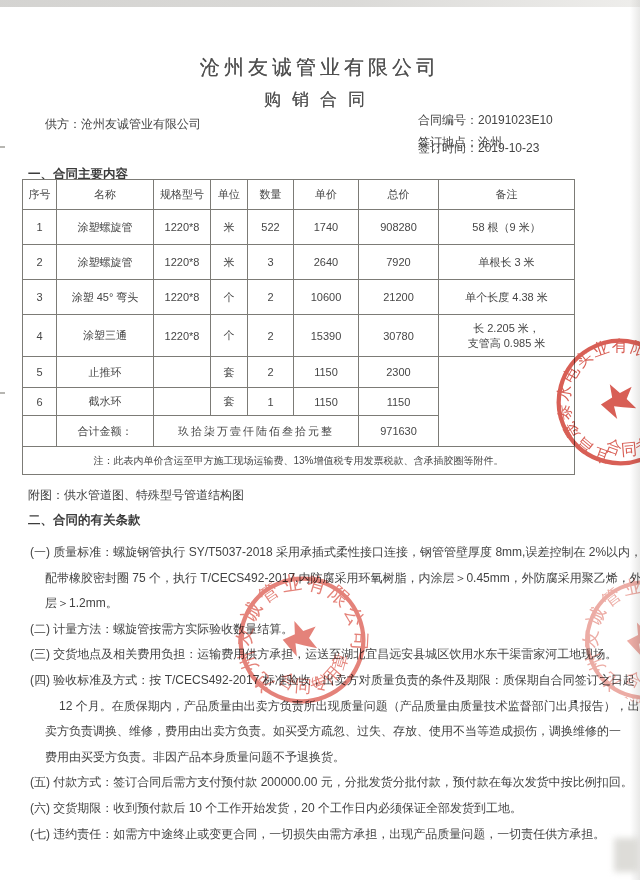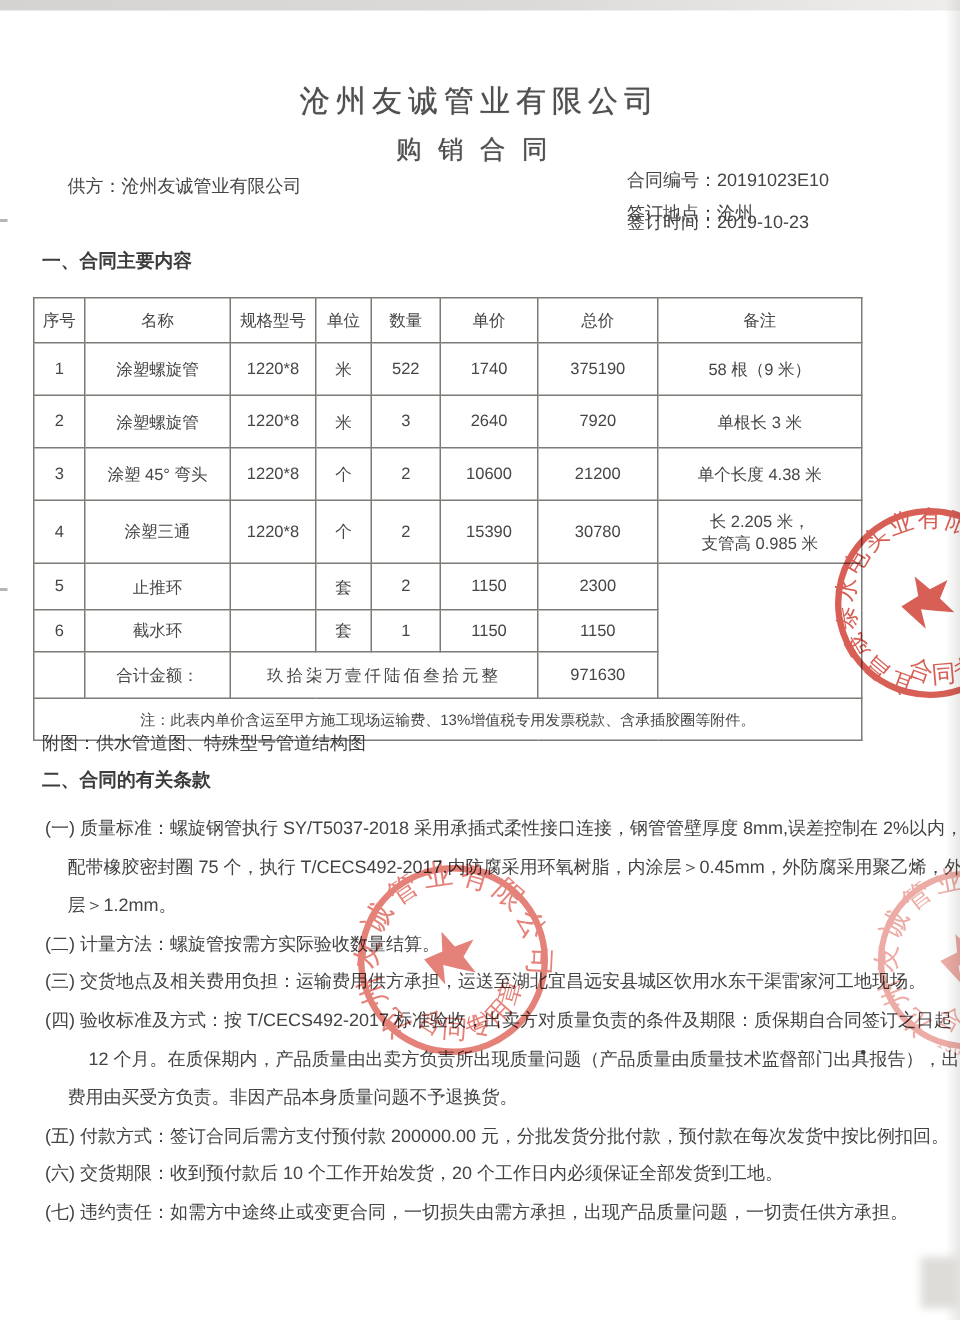--- a/index.html
+++ b/index.html
@@ -32,21 +32,21 @@
   .meta-number{left:418px;top:112px;}
   .meta-place{left:418px;top:134px;}
   .meta-date{left:418px;top:140px;}
 
   .sec-head{font-size:12.5px;font-weight:bold;color:#3c3c3c;}
   .sec1{left:28px;top:166px;}
   .sec2{left:28px;top:512px;}
   .attachment{left:28px;top:487px;font-size:12px;}
 
   table.items{
-    position:absolute;left:22px;top:198px;width:552px;
+    position:absolute;left:22px;top:179px;width:552px;
     border-collapse:collapse;table-layout:fixed;
     font-size:11px;color:#464646;
   }
   table.items td,table.items th{
     border:1px solid #7c7b76;text-align:center;vertical-align:middle;
     font-weight:normal;padding:0 2px;overflow:hidden;
   }
   tr.hrow{height:30px;}
   tr.r-std{height:35px;}
   tr.r4{height:42px;}
@@ -114,21 +114,21 @@
       <th>总价</th>
       <th>备注</th>
     </tr>
     <tr class="r-std">
       <td>1</td>
       <td>涂塑螺旋管</td>
       <td>1220*8</td>
       <td>米</td>
       <td>522</td>
       <td>1740</td>
-      <td>375190</td>
+      <td>908280</td>
       <td>58 根（9 米）</td>
     </tr>
     <tr class="r-std">
       <td>2</td>
       <td>涂塑螺旋管</td>
       <td>1220*8</td>
       <td>米</td>
       <td>3</td>
       <td>2640</td>
       <td>7920</td>
@@ -192,20 +192,21 @@
   <div class="txt sec-head sec2">二、合同的有关条款</div>
 
   <div class="terms">
     <div class="line">(一) 质量标准：螺旋钢管执行 SY/T5037-2018 采用承插式柔性接口连接，钢管管壁厚度 8mm,误差控制在 2%以内，</div>
     <div class="line ind1">配带橡胶密封圈 75 个，执行 T/CECS492-2017.内防腐采用环氧树脂，内涂层＞0.45mm，外防腐采用聚乙烯，外涂</div>
     <div class="line ind1">层＞1.2mm。</div>
     <div class="line">(二) 计量方法：螺旋管按需方实际验收数量结算。</div>
     <div class="line">(三) 交货地点及相关费用负担：运输费用供方承担，运送至湖北宜昌远安县城区饮用水东干渠雷家河工地现场。</div>
     <div class="line">(四) 验收标准及方式：按 T/CECS492-2017 标准验收，出卖方对质量负责的条件及期限：质保期自合同签订之日起</div>
     <div class="line ind2">12 个月。在质保期内，产品质量由出卖方负责所出现质量问题（产品质量由质量技术监督部门出具报告），出</div>
+    <div class="line ind1">卖方负责调换、维修，费用由出卖方负责。如买受方疏忽、过失、存放、使用不当等造成损伤，调换维修的一</div>
     <div class="line ind1">费用由买受方负责。非因产品本身质量问题不予退换货。</div>
     <div class="line">(五) 付款方式：签订合同后需方支付预付款 200000.00 元，分批发货分批付款，预付款在每次发货中按比例扣回。</div>
     <div class="line">(六) 交货期限：收到预付款后 10 个工作开始发货，20 个工作日内必须保证全部发货到工地。</div>
     <div class="line">(七) 违约责任：如需方中途终止或变更合同，一切损失由需方承担，出现产品质量问题，一切责任供方承担。</div>
   </div>
 
   <svg class="stamp stampA" viewBox="0 0 200 200">
     <circle cx="100" cy="100" r="72" fill="none" stroke="currentColor" stroke-width="5"></circle>
     <defs>
         <path id="ringA" d="M 100,100 m -60,0 a 60,60 0 1,1 120,0 a 60,60 0 1,1 -120,0" fill="none"></path>

